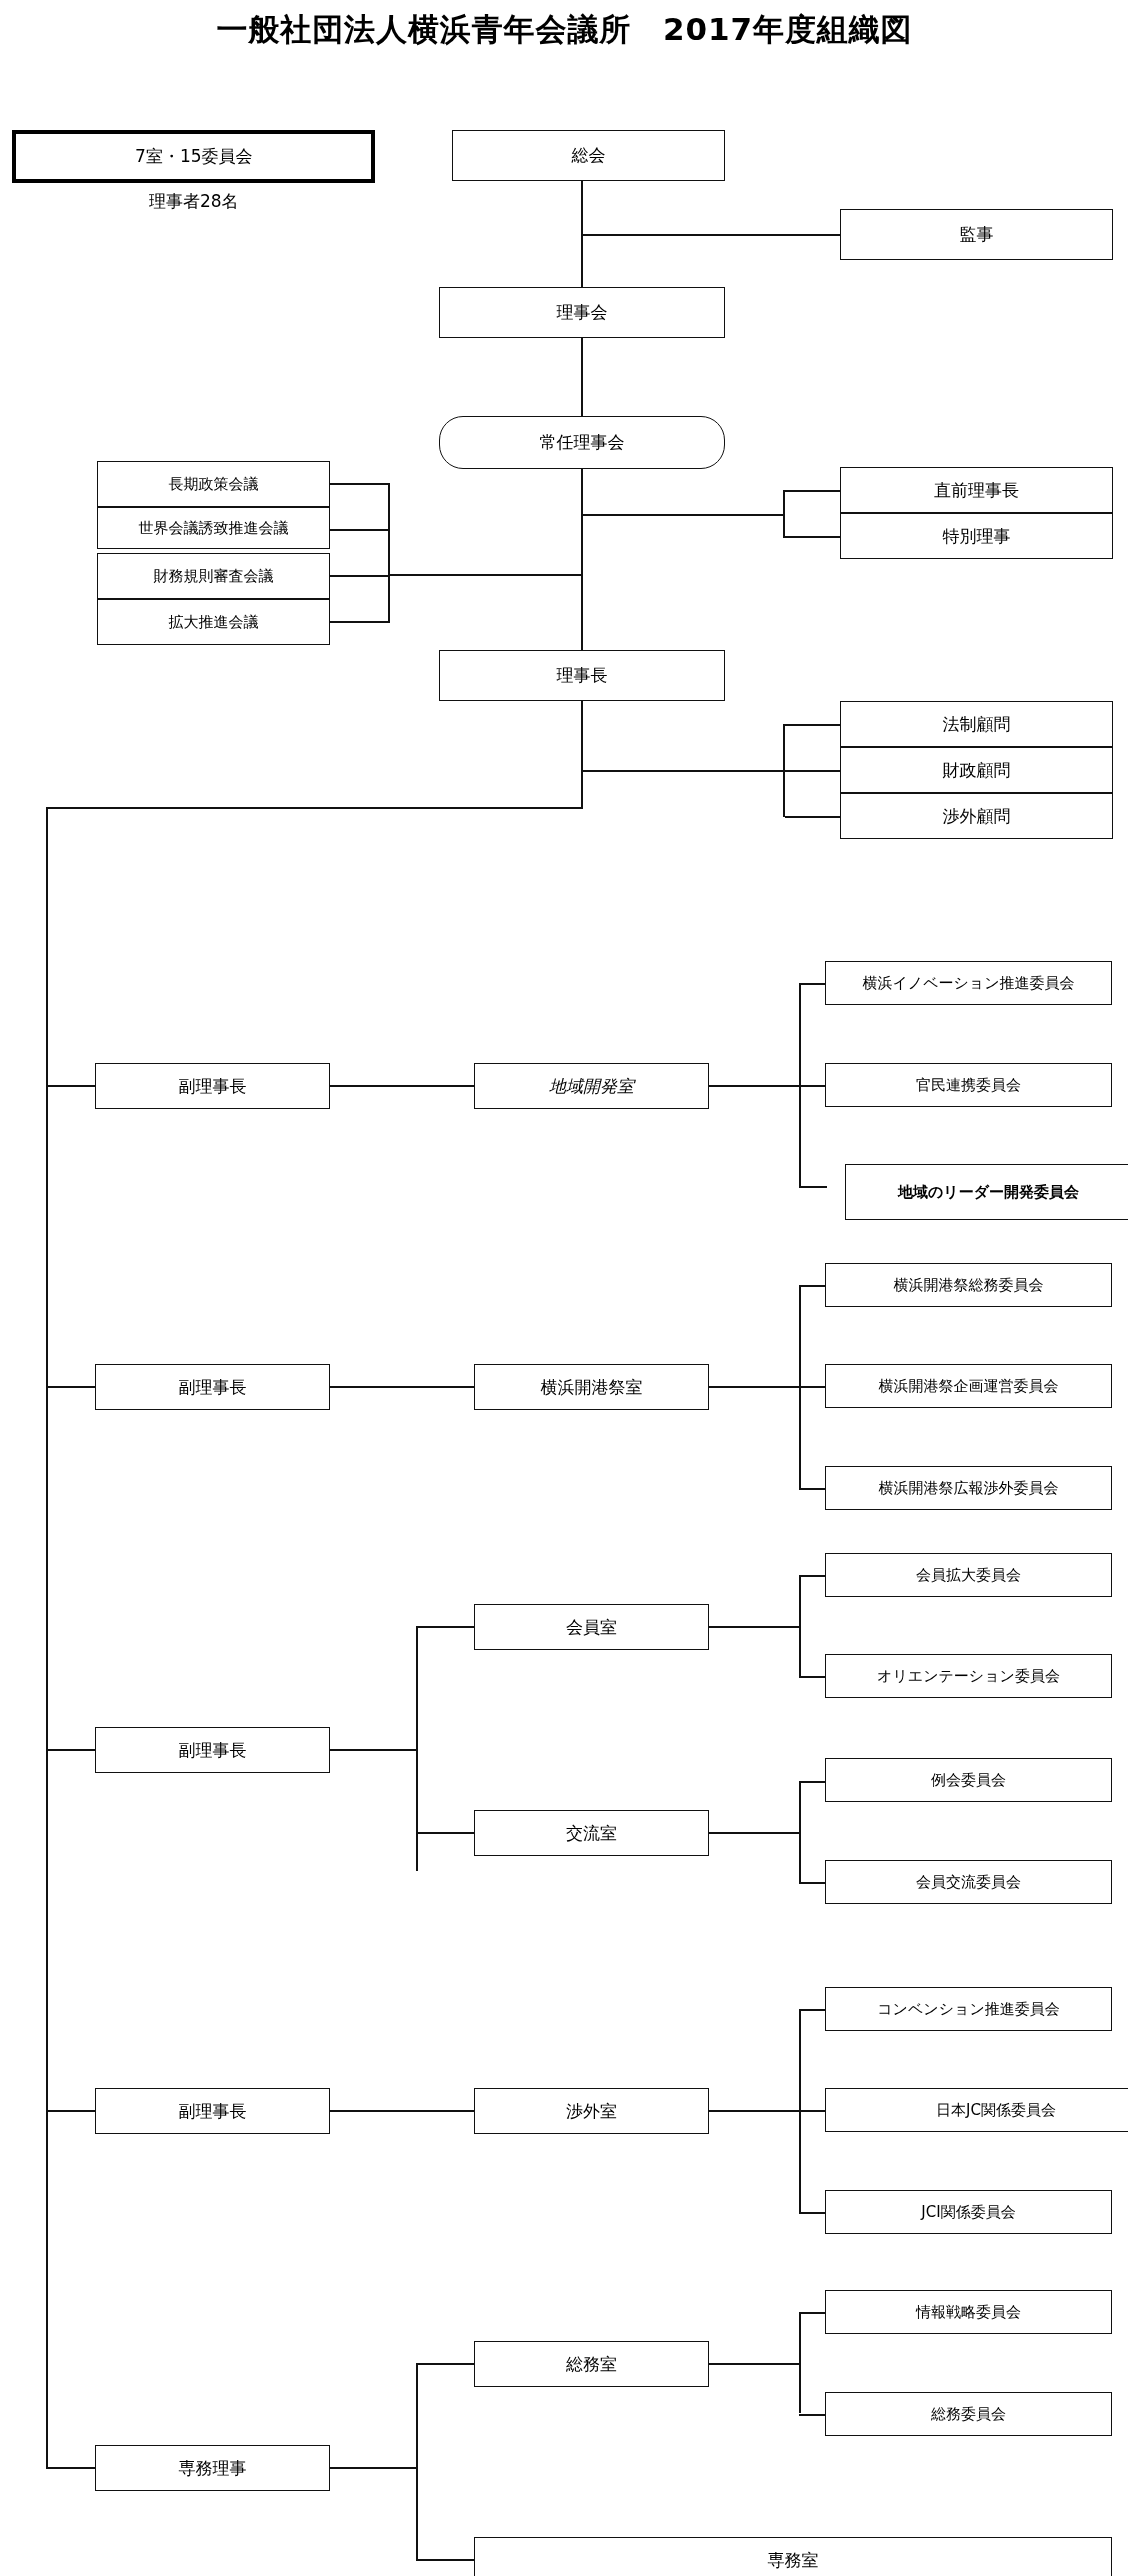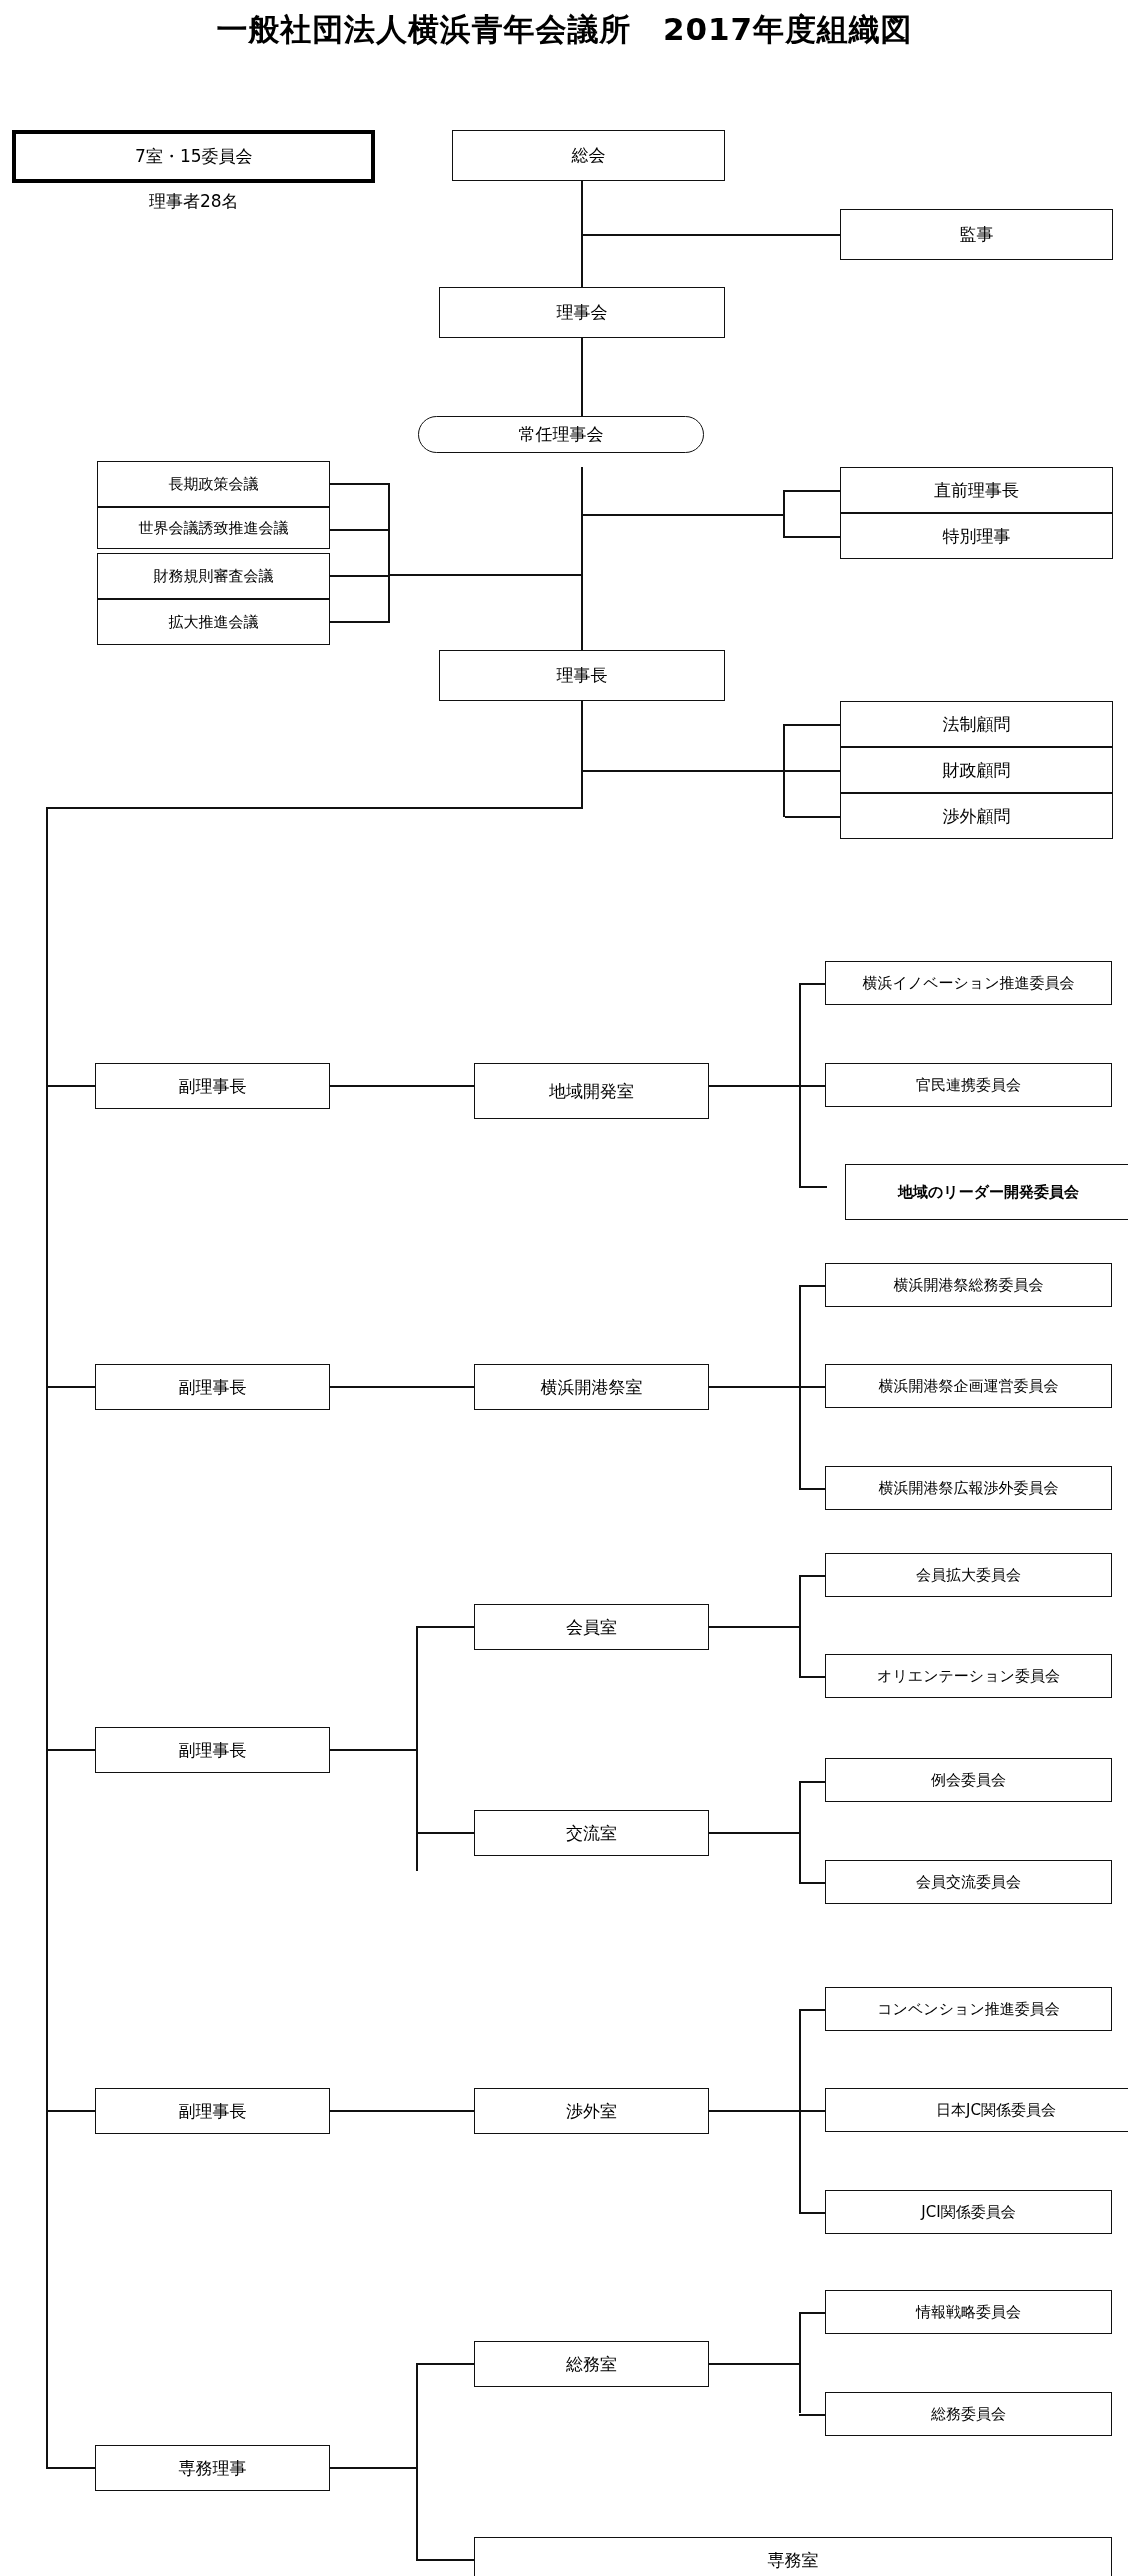--- a/index.html
+++ b/index.html
@@ -82,21 +82,21 @@
   </div>
 
   <div class="box" style="left:840px; top:209px; width:273px; height:51px;">
     <span>監事</span>
   </div>
 
   <div class="box" style="left:439px; top:287px; width:286px; height:51px;">
     <span>理事会</span>
   </div>
 
-  <div class="box" style="left:418px; top:416px; width:286px; height:37px;border-radius:24px;">
+  <div class="box" style="left:439px; top:416px; width:286px; height:53px;border-radius:24px;">
     <span>常任理事会</span>
   </div>
 
   <div class="box" style="left:439px; top:650px; width:286px; height:51px;">
     <span>理事長</span>
   </div>
 
   <div class="ln v" style="left:581px; top:181px; height:106px;"></div>
   <div class="ln h" style="left:581px; top:234px; width:260px;"></div>
   <div class="ln v" style="left:581px; top:338px; height:78px;"></div>
@@ -152,21 +152,21 @@
 
   <div class="ln v" style="left:581px; top:701px; height:108px;"></div>
   <div class="ln h" style="left:46px; top:807px; width:537px;"></div>
   <div class="ln v" style="left:46px; top:807px; height:1661px;"></div>
 
   <div class="box" style="left:95px; top:1063px; width:235px; height:46px;">
     <span>副理事長</span>
   </div>
   <div class="ln h" style="left:46px; top:1085px; width:51px;"></div>
 
-  <div class="box" style="left:474px; top:1063px; width:235px; height:56px;">
+  <div class="box" style="left:474px; top:1063px; width:235px; height:46px;font-style:italic;">
     <span>地域開発室</span>
   </div>
   <div class="ln h" style="left:330px; top:1085px; width:146px;"></div>
 
   <div class="box small-text" style="left:825px; top:961px; width:287px; height:44px;">
     <span>横浜イノベーション推進委員会</span>
   </div>
   <div class="box small-text" style="left:825px; top:1063px; width:287px; height:44px;">
     <span>官民連携委員会</span>
   </div>

